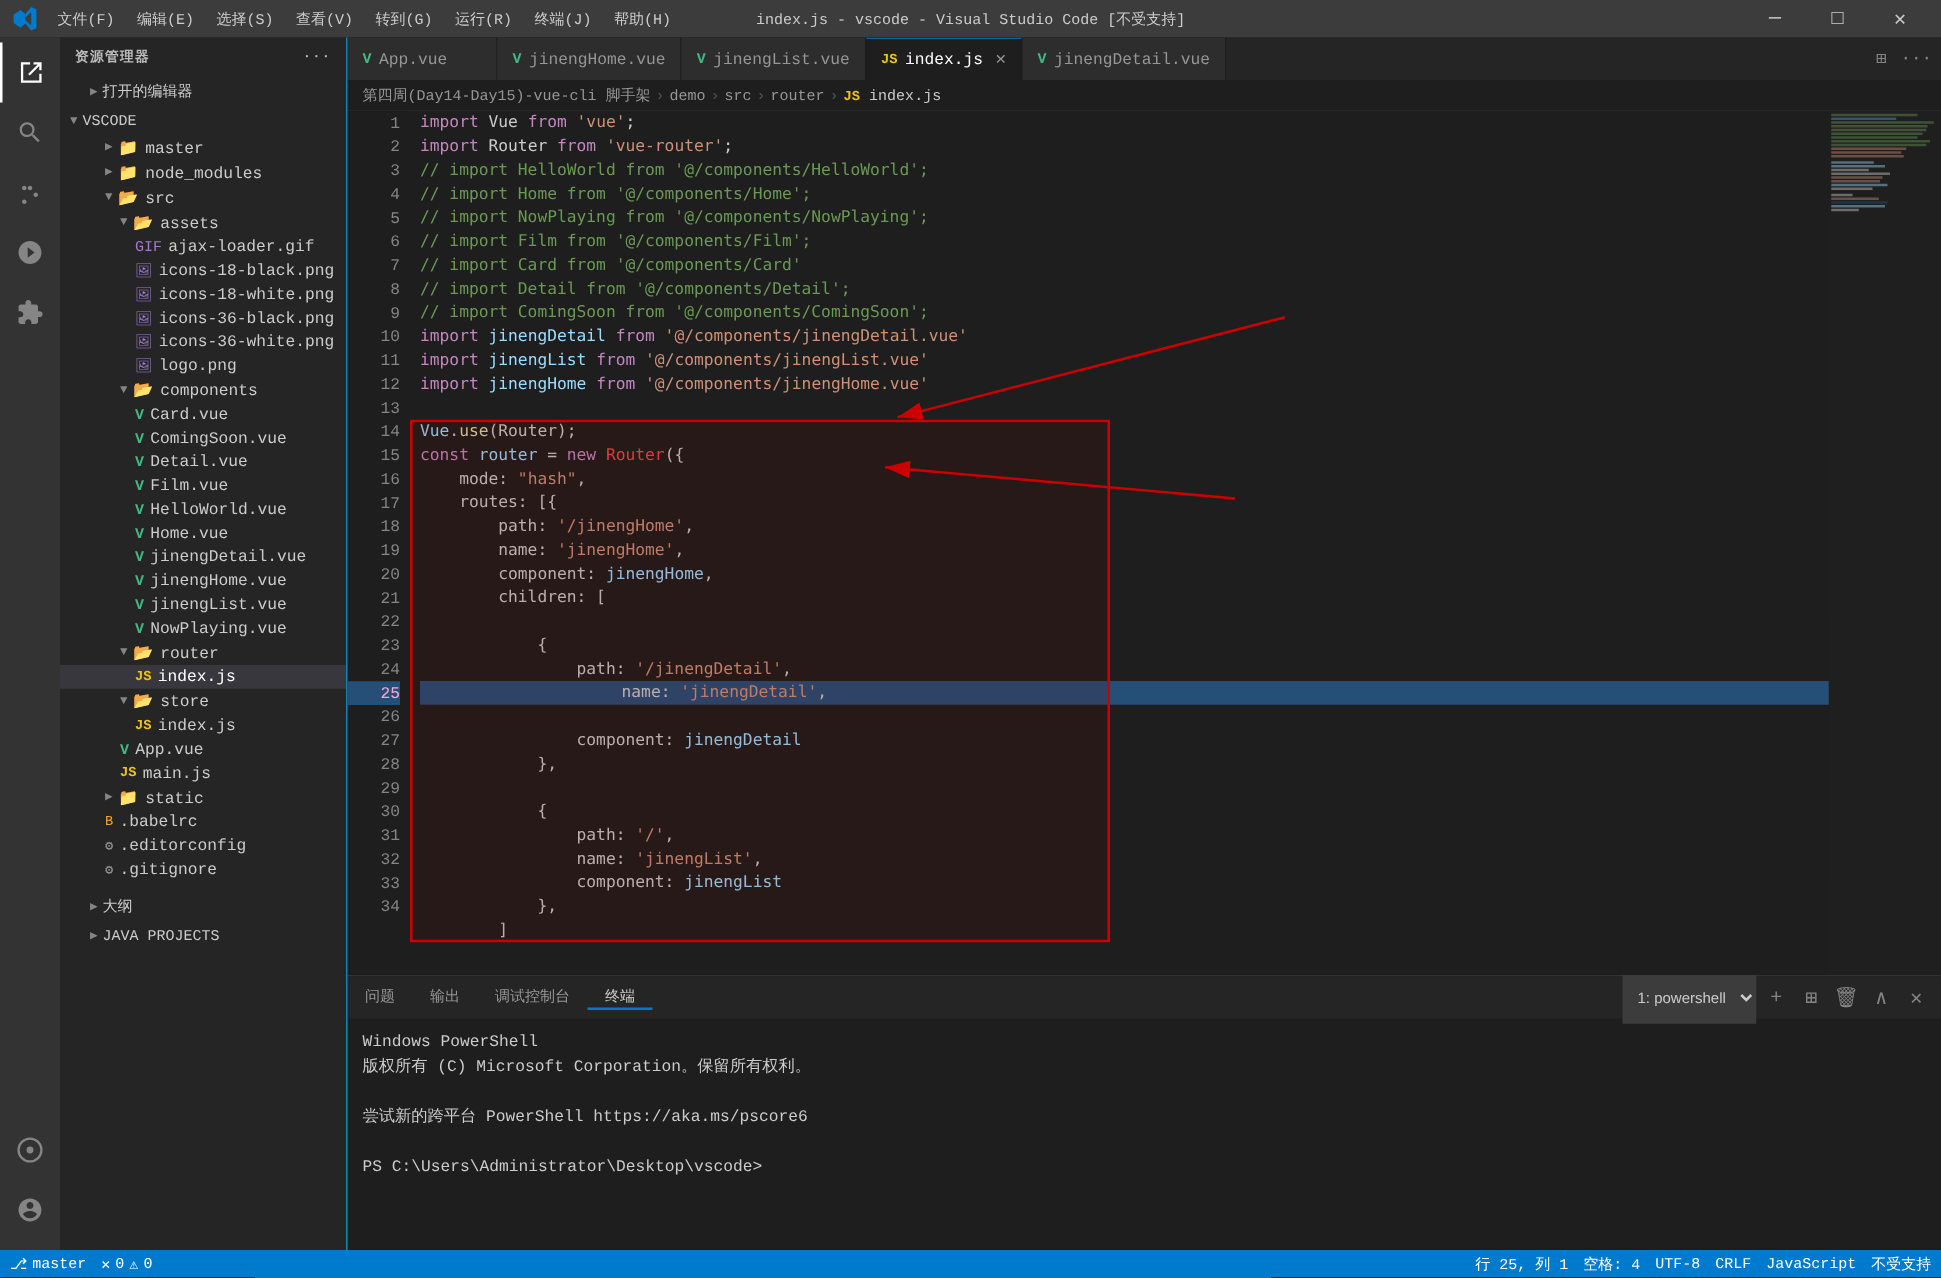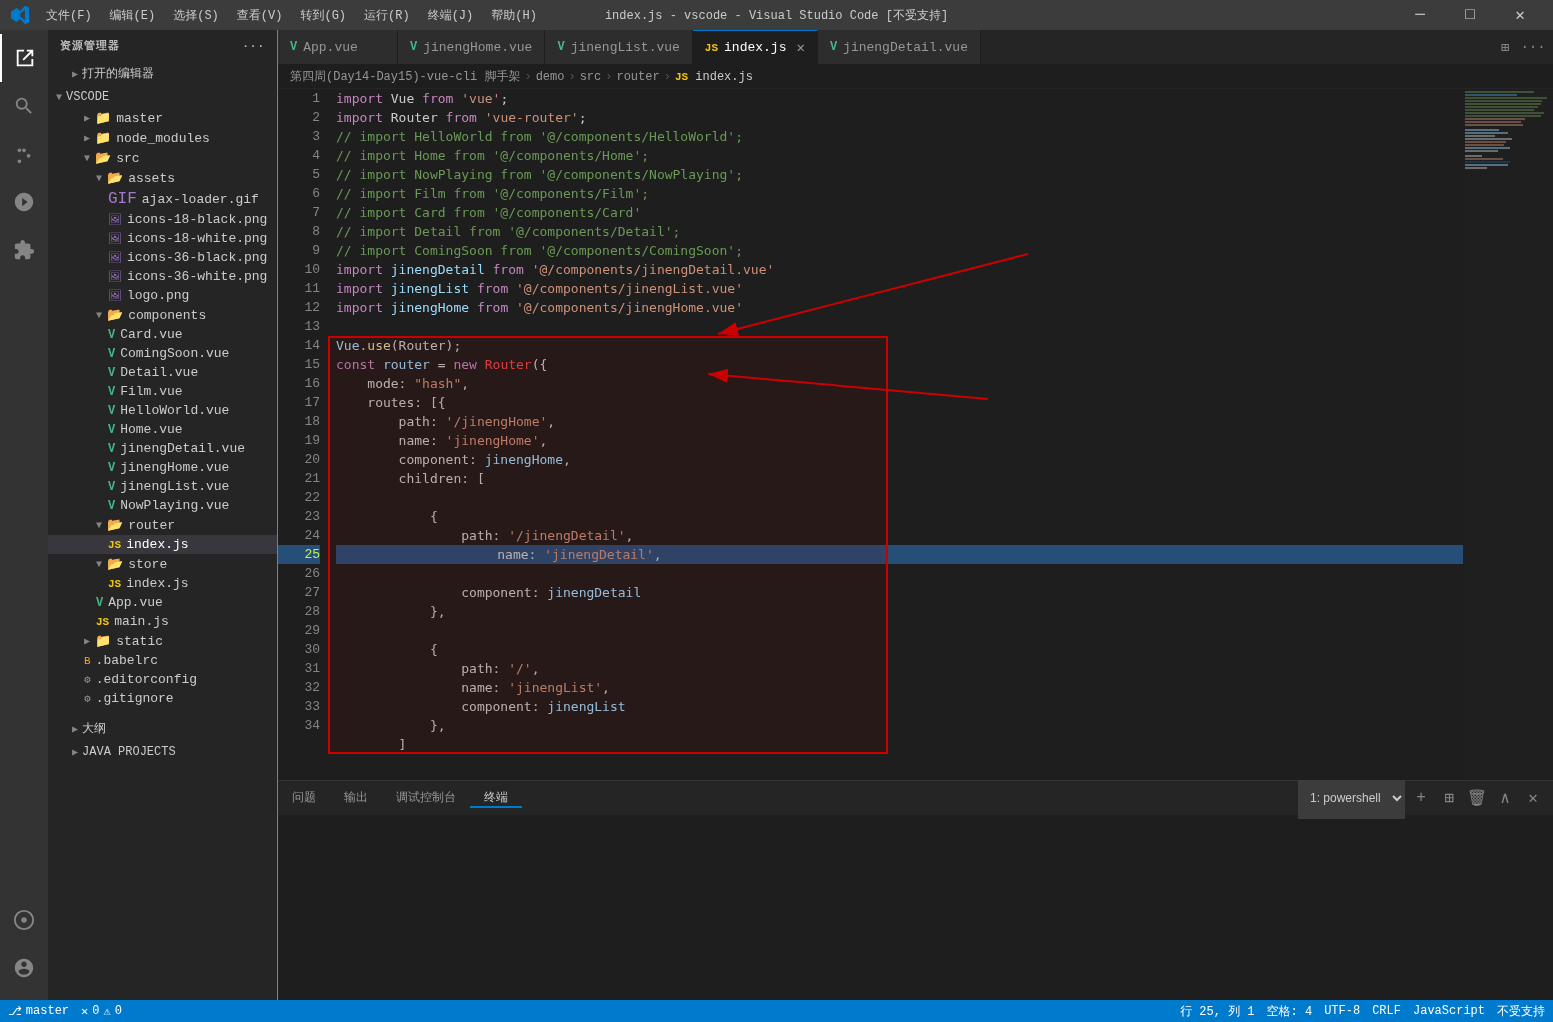--- a/index.html
+++ b/index.html
@@ -142,21 +142,21 @@
       gap: 5px;
       white-space: nowrap;
     }
     .tree-item.active { background: #37373d; color: #ffffff; }
     .tree-item.indent1 { padding-left: 36px; }
     .tree-item.indent2 { padding-left: 48px; }
     .tree-item.indent3 { padding-left: 60px; }
     .icon-vue { color: #42b883; font-size: 12px; font-weight: bold; }
     .icon-js { color: #f1c40f; font-size: 11px; font-weight: bold; }
     .icon-png { color: #a37bce; font-size: 11px; }
-    .icon-gif { color: #a37bce; font-size: 16px; }
+    .icon-gif { color: #a37bce; font-size: 12px; }
     .icon-folder { color: #e8c07e; }
     .chevron { font-size: 10px; color: #858585; }
 
     
     .editor-area {
       flex: 1;
       display: flex;
       flex-direction: column;
       overflow: hidden;
     }
@@ -653,21 +653,21 @@
             <div>15</div>
           <div>16</div>
             <div>17</div>
             <div>18</div>
             <div>19</div>
             <div>20</div>
           <div>21</div>
             <div>22</div>
             <div>23</div>
             <div>24</div>
-          <div style="background:#264f78;color:#bef264">25</div>
+          <div style="background:#264f78;color:#f9a8d4">25</div>
           <div>26</div>
             <div>27</div>
             <div>28</div>
             <div>29</div>
             <div>30</div>
           <div>31</div>
             <div>32</div>
             <div>33</div>
             <div>34</div>
         </div>
@@ -768,20 +768,28 @@
             <select class="terminal-select">
               <option>1: powershell</option>
             </select>
             <div class="panel-btn">+</div>
             <div class="panel-btn">⊞</div>
             <div class="panel-btn">🗑</div>
             <div class="panel-btn">∧</div>
             <div class="panel-btn">✕</div>
           </div>
         </div>
+        <div class="panel-content">
+          <div>Windows PowerShell</div>
+          <div>版权所有 (C) Microsoft Corporation。保留所有权利。</div>
+          <div>&nbsp;</div>
+          <div>尝试新的跨平台 PowerShell https://aka.ms/pscore6</div>
+          <div>&nbsp;</div>
+          <div>PS C:\Users\Administrator\Desktop\vscode&gt;<span style="background:#cccccc;color:#1e1e1e;"> </span></div>
+        </div>
       </div>
     </div>
   </div>
 </div>
 
 <div class="status-bar">
   <div class="status-item">
     <span>⎇</span>
     <span>master</span>
   </div>

